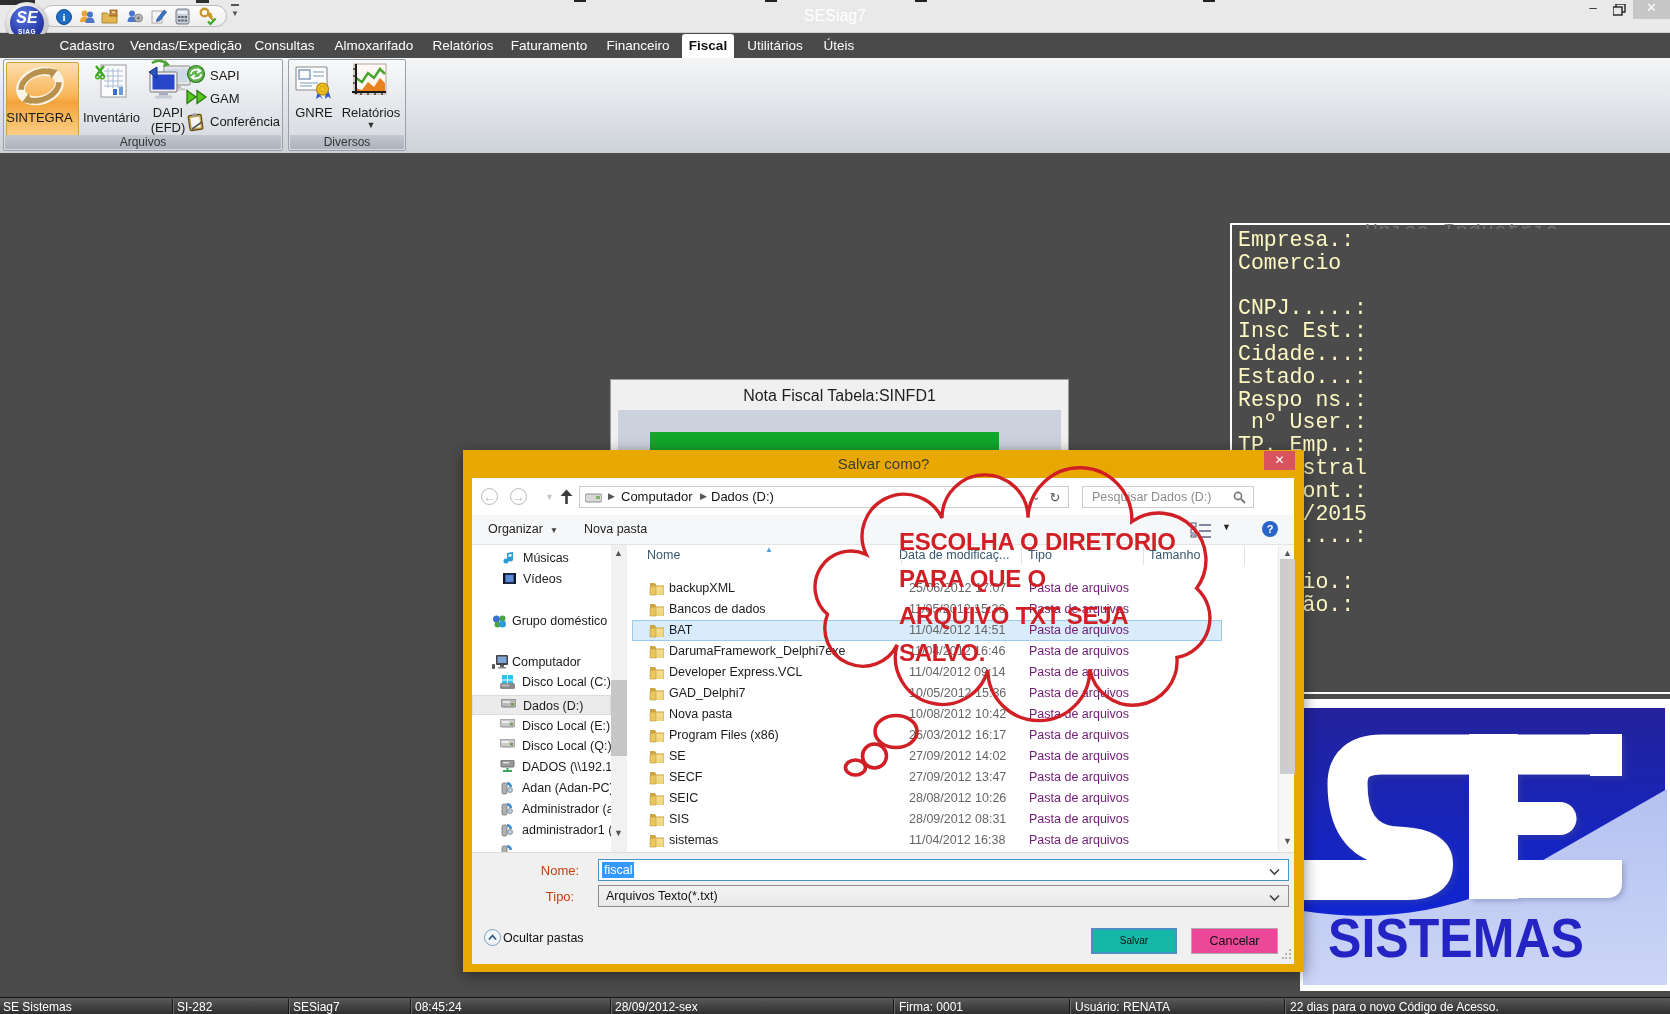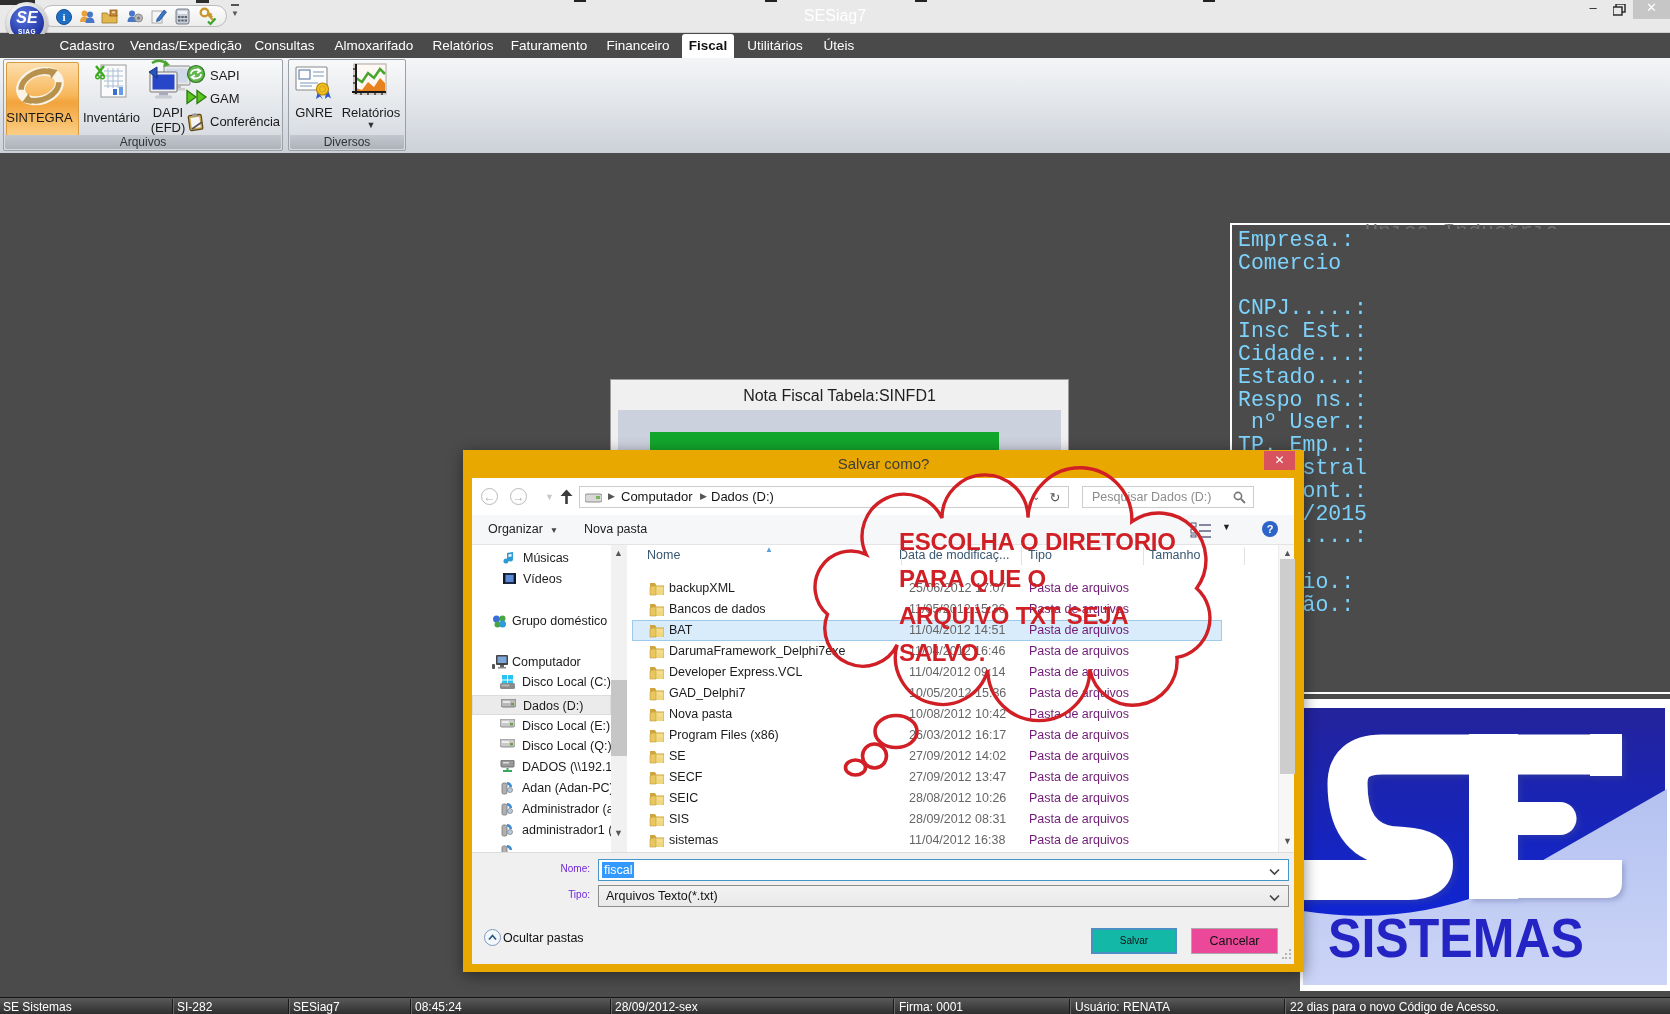--- a/index.html
+++ b/index.html
@@ -18,21 +18,21 @@
 .tab{position:absolute;top:0;height:24px;line-height:24px;color:#fff;font-size:13.5px;text-align:center}
 #tabactive{background:#fff;color:#111;border-radius:3px 3px 0 0;font-weight:bold}
 
 #ribbon{left:0;top:58px;width:1670px;height:95px;background:linear-gradient(#f4f5f7,#dde1e6 60%,#ccd1d8)}
 .rgroup{position:absolute;top:1px;height:92px;border:1px solid #9aa0a8;border-radius:2px;background:linear-gradient(#f8f9fa,#e3e6ea 55%,#d4d8de)}
 .rglabel{position:absolute;left:1px;right:1px;bottom:1px;height:14px;background:linear-gradient(#c3c8cf,#aeb3bb);color:#2f3338;font-size:12px;text-align:center;line-height:14px;border-radius:0 0 2px 2px}
 .rbtext{position:absolute;font-size:13px;color:#1a1a1a;text-align:center}
 #sintegra{left:2px;top:2px;width:73px;height:74px;background:linear-gradient(#fddfae,#f7b65a 45%,#f2a33c 55%,#fbcf85);border:1px solid #d89b3f;border-radius:2px}
 
 #console{left:1230px;top:223px;width:452px;height:471px;border:2px solid #fff;background:#4b4b4b}
-#console pre{position:absolute;left:6px;top:4px;font-family:"Liberation Mono",monospace;font-size:21.5px;line-height:22.8px;color:#7dd3fc}
+#console pre{position:absolute;left:6px;top:4px;font-family:"Liberation Mono",monospace;font-size:21.5px;line-height:22.8px;color:#fef9c3}
 #ghostname{left:1365px;top:224px;width:280px;height:5px;overflow:hidden;font-family:"Liberation Mono",monospace;font-size:21.5px;color:#6e6e6e}#ghostname span{position:relative;top:-4px}
 
 #nota{left:610px;top:379px;width:459px;height:75px;background:#f0f0f0;border:1px solid #9b9b9b}
 #nota .t{position:absolute;left:0;top:7px;width:100%;text-align:center;font-size:16px;color:#1e1e1e}
 #nota .body{position:absolute;left:7px;top:30px;width:443px;height:45px;background:#ccd1de}
 #nota .bar{position:absolute;left:32px;top:22px;width:349px;height:23px;background:#12a62c}
 
 #save{left:463px;top:450px;width:841px;height:522px;background:#e9a800;box-shadow:0 3px 14px rgba(0,0,0,.45)}
 #save .title{position:absolute;left:0;top:0;width:100%;height:28px;line-height:28px;text-align:center;color:#3c3c3c;font-size:15px}
 #close{left:801px;top:1px;width:31px;height:19px;background:#d9535f;color:#fff;font-size:12px;text-align:center;line-height:19px}
@@ -53,21 +53,21 @@
 .fhdr{position:absolute;top:3px;font-size:12.5px;color:#39576f}
 .hsep{position:absolute;top:2px;width:1px;height:18px;background:#e2e2e2}
 .frow{position:absolute;left:0;width:651px;height:21px;line-height:21px;font-size:12.5px;color:#1b1b1b}
 .frow .nm{position:absolute;left:42px;color:#1b1b1b}
 .frow .dt{position:absolute;left:282px;color:#666}
 .frow .tp{position:absolute;left:402px;color:#701a75}
 .fic{position:absolute;left:22px;top:4px}
 #flscroll{left:806px;top:67px;width:16px;height:307px;background:#f7f7f7;border-left:1px solid #ececec}
 
 #bpanel{left:0;top:374px;width:822px;height:112px;background:#f0f0f0;border-top:1px solid #dcdcdc}
-.blabel{position:absolute;font-size:10px;color:#6d28d9;text-align:right;width:60px}
+.blabel{position:absolute;font-size:13px;color:#c2410c;text-align:center;width:60px}
 #nomebox{left:126px;top:6px;width:691px;height:22px;background:#fff;border:1px solid #4895c8}
 #tipobox{left:126px;top:32px;width:691px;height:22px;background:linear-gradient(#f3f3f3,#e9e9e9);border:1px solid #8d8d8d;font-size:12.5px;color:#111;line-height:20px}
 #btnsalvar{left:619px;top:75px;width:86px;height:26px;background:#14b8a6;border:2px solid #4a90c4;font-size:10px;text-align:center;line-height:22px;color:#111}
 #btncancel{left:719px;top:75px;width:87px;height:26px;background:#ec4899;border:1px solid #ababab;font-size:12.5px;text-align:center;line-height:24px;color:#111}
 
 #statusbar{left:0;top:997px;width:1670px;height:17px;background:linear-gradient(#5a5a5a,#2e2e2e);border-top:1px solid #151515;color:#fff;font-size:12px}
 .st{position:absolute;top:2px;white-space:nowrap}
 .stsep{position:absolute;top:1px;width:1px;height:15px;background:#191919;box-shadow:1px 0 0 #6a6a6a}
 
 #cloudtxt{left:899px;top:523px;width:300px;font-size:24px;font-weight:bold;color:#d11f26;line-height:37px;letter-spacing:-0.25px}

